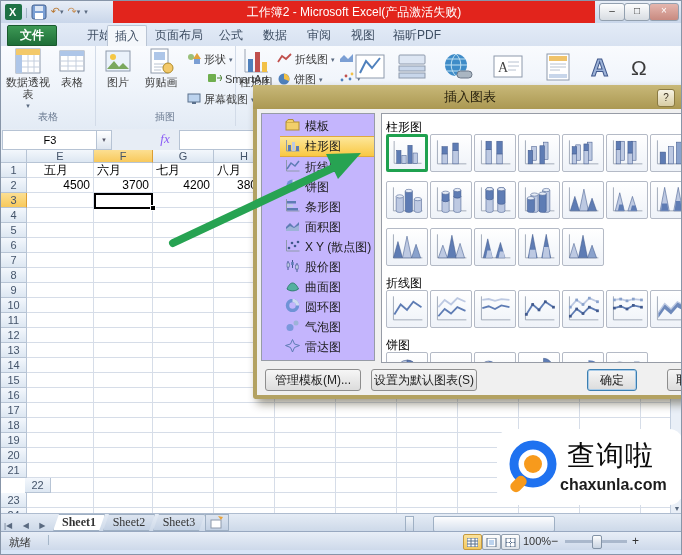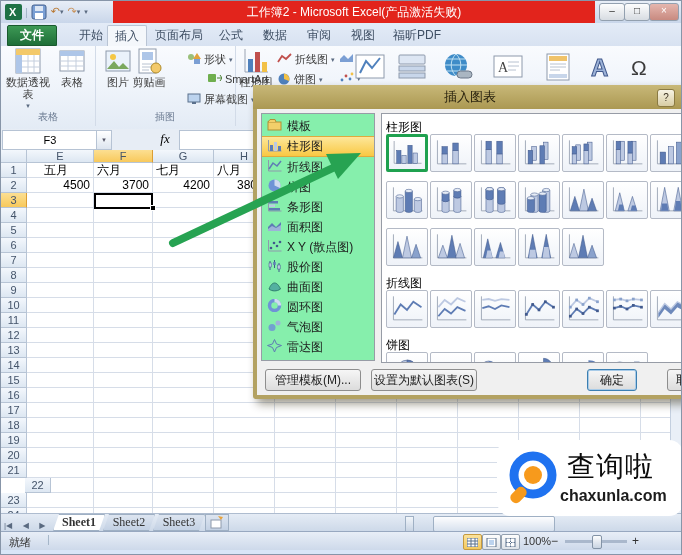--- a/index.html
+++ b/index.html
@@ -38,21 +38,21 @@
   .smallbtn{position:absolute;display:flex;align-items:center;gap:3px;font-size:11px;color:#3b3b3b;white-space:nowrap;}
   .glabel{position:absolute;bottom:2px;left:0;width:100%;text-align:center;font-size:10px;color:#68788f;}
   .ribtn{position:absolute;top:3px;width:38px;height:36px;display:flex;align-items:center;justify-content:center;}
   
   #fbar{position:absolute;left:0;top:128px;width:682px;height:21px;background:#e7edf5;border-bottom:1px solid #b6c3d4;}
   #namebox{position:absolute;left:1px;top:1px;width:94px;height:18px;background:#fff;border:1px solid #b6c3d4;
     font-size:11px;text-align:center;line-height:18px;}
   #namedrop{position:absolute;left:95px;top:1px;width:14px;height:18px;background:linear-gradient(#fff,#dde5ef);
     border:1px solid #b6c3d4;font-size:7px;color:#556;text-align:center;line-height:18px;}
   #fxbtn{position:absolute;left:152px;top:1px;width:24px;height:18px;font-style:italic;
-    font-family:"Liberation Serif",serif;font-size:13px;color:#000000;text-align:center;line-height:18px;}
+    font-family:"Liberation Serif",serif;font-size:13px;color:#8b5cf6;text-align:center;line-height:18px;}
   #ffield{position:absolute;left:178px;top:1px;width:503px;height:18px;background:#fff;border:1px solid #b6c3d4;}
   
   #sheetArea{position:absolute;left:0;top:149px;width:682px;height:363px;background:#fff;overflow:hidden;}
   .colhead,.rowhead{position:absolute;background:linear-gradient(#f3f7fc,#dde7f2);
     font-size:11px;color:#44546a;text-align:center;box-sizing:border-box;
     border-right:1px solid #b7c4d5;border-bottom:1px solid #b7c4d5;}
   .hl{background:linear-gradient(#fcdf92,#f8c95c) !important;border-right:1px solid #dc9e33 !important;}
   .gl{position:absolute;background:#d6dde8;}
   .cell{position:absolute;font-size:12px;color:#000;line-height:15px;white-space:nowrap;overflow:hidden;}
   #selbox{position:absolute;border:2px solid #000;box-sizing:border-box;}
@@ -60,22 +60,22 @@
   #vscroll{position:absolute;left:669px;top:149px;width:13px;height:363px;background:#e9eff7;border-left:1px solid #c3cfdf;}
   
   #dialog{position:absolute;left:252px;top:84px;width:434px;height:314px;background:#b3a262;
     border-radius:3px;box-shadow:4px 5px 10px rgba(40,30,0,.45);z-index:10;}
   #dtitle{position:absolute;left:0;top:0;width:100%;height:24px;
     background:linear-gradient(#c8b878,#ab9852);color:#29220e;font-size:13px;
     display:flex;align-items:center;justify-content:center;}
   #dhelp{position:absolute;right:12px;top:4px;width:16px;height:16px;border:1px solid #8a7a42;border-radius:3px;
     background:linear-gradient(#f7f3e4,#d8cda4);font-size:10px;text-align:center;line-height:15px;color:#3a3020;}
   #dbody{position:absolute;left:4px;top:24px;width:426px;height:286px;background:#f0f0f0;}
-  #catList{position:absolute;left:4px;top:4px;width:114px;height:248px;background:#86efac;
-    border:1px solid #979ca6;box-sizing:border-box;padding-top:2px;}
+  #catList{position:absolute;left:4px;top:4px;width:114px;height:248px;background:#c4b5fd;
+    border:1px solid #979ca6;box-sizing:border-box;padding-top:2px;padding-left:18px;}
   .cat{height:20px;display:flex;align-items:center;gap:5px;padding-left:5px;font-size:12px;color:#1c1c1c;white-space:nowrap;}
   .cat.sel{background:linear-gradient(#fde79a,#f9c843);border-top:1px solid #e0a93c;border-bottom:1px solid #e0a93c;
     box-sizing:border-box;height:21px;}
   #dlgRight{position:absolute;left:124px;top:4px;width:312px;height:250px;background:#fff;
     border:1px solid #979ca6;box-sizing:border-box;overflow:hidden;padding:2px 0 0 4px;}
   .seclabel{font-size:12px;color:#000;height:13px;margin:3px 0 2px 0;}
   .trow{display:flex;gap:2px;margin-bottom:9px;}
   .thumb{width:42px;height:38px;border:1px solid #b4bac6;border-radius:2px;flex:0 0 auto;
     background:linear-gradient(#ffffff,#eef2f8);display:flex;align-items:center;justify-content:center;box-sizing:border-box;}
   .thumb.sel{border:3px solid #1fa14f;}
@@ -98,21 +98,21 @@
   
   #statusbar{position:absolute;left:0;top:530px;width:682px;height:18px;
     background:linear-gradient(#e8eef7,#cdd9ea);border-top:1px solid #98a8c0;font-size:11px;color:#333;z-index:6;}
   .viewbtn{position:absolute;top:2px;width:17px;height:14px;border:1px solid #93a0af;border-radius:2px;
     background:linear-gradient(#fdfdfd,#dde2e8);display:flex;align-items:center;justify-content:center;}
   .viewbtn.on{background:linear-gradient(#fbe29b,#f3c95f);border-color:#c59a3f;}
   #zoomtrack{position:absolute;left:564px;top:8px;width:62px;height:3px;background:#aab8cc;}
   #zoomthumb{position:absolute;left:591px;top:3px;width:8px;height:12px;background:linear-gradient(#fdfdfd,#c9d4e2);
     border:1px solid #8393a6;border-radius:2px;}
   
-  #watermark{position:absolute;left:496px;top:439px;width:186px;height:76px;background:#fff;border-radius:14px;z-index:30;}
+  #watermark{position:absolute;left:496px;top:428px;width:186px;height:76px;background:#fff;border-radius:14px;z-index:30;}
   #wm-name{position:absolute;left:70px;top:8px;font-family:"Liberation Serif",serif;
     font-size:28px;color:#0a0a0a;letter-spacing:1px;}
   #wm-domain{position:absolute;left:63px;top:47px;font-size:16px;font-weight:bold;color:#1c1c1c;}
   #bottomstrip{position:absolute;left:0;top:548px;width:682px;height:7px;background:#d9e6f7;}
   #arrowsvg{position:absolute;left:0;top:0;width:682px;height:555px;pointer-events:none;z-index:40;}
 </style>
 </head>
 <body>
 
 <div id="screen">
@@ -139,21 +139,21 @@
     </div>
     <div id="title-red">工作簿2 - Microsoft Excel(产品激活失败)</div>
     <div class="wbtn" style="left:598px;">–</div>
     <div class="wbtn" style="left:623px;">□</div>
     <div class="wbtn close" style="left:648px;width:28px;">×</div>
   </div>
 
   <div id="tabrow">
     <div class="tab file" style="left:6px;width:50px;">文件</div>
     <div id="tabs">
-        <div class="tab" style="left: 68px; width: 44px; font-family: Liberation Serif, serif;">开始</div>
+        <div class="tab" style="left: 76px; width: 44px; font-family: Liberation Serif, serif;">开始</div>
         <div class="tab active" style="left: 106px; width: 40px;">插入</div>
         <div class="tab" style="left: 150px; width: 56px;">页面布局</div>
         <div class="tab" style="left: 210px; width: 40px;">公式</div>
         <div class="tab" style="left: 254px; width: 40px;">数据</div>
         <div class="tab" style="left: 298px; width: 40px;">审阅</div>
         <div class="tab" style="left: 342px; width: 40px;">视图</div>
         <div class="tab" style="left: 386px; width: 60px;">福昕PDF</div>
       </div>
     <div class="rib-ctl" style="left:604px;">
       <span>△</span>
@@ -188,21 +188,21 @@
     </div>
     <div class="rgroup" style="left:94px;width:140px;">
       <div class="bigbtn" style="left:4px;width:38px;">
         <span><svg width="26" height="26">
               <rect x="1" y="3" width="24" height="20" fill="#eaf2fb" stroke="#8e9aac"></rect>
               <circle cx="8" cy="9" r="3" fill="#f5c744"></circle>
               <path d="M2 21l7-8 5 6 4-4 6 6z" fill="#7aa85e"></path>
             </svg></span>
         <span>图片</span>
       </div>
-      <div class="bigbtn" style="left:32px;width:44px;text-align:center;">
+      <div class="bigbtn" style="left:44px;width:44px;text-align:center;">
         <span><svg width="26" height="26">
               <rect x="3" y="1" width="17" height="24" fill="#fff" stroke="#8e9aac"></rect>
               <rect x="6" y="4" width="11" height="8" fill="#aec6e8"></rect>
               <path d="M6 16h11M6 19h11M6 22h7" stroke="#b8c2d0"></path>
               <circle cx="20" cy="20" r="5" fill="#f3c96a" stroke="#b08c2a"></circle>
             </svg></span>
         <span>剪贴画</span>
       </div>
       <div class="smallbtn" style="left:92px;top:6px;">
         <span><svg width="14" height="12">

